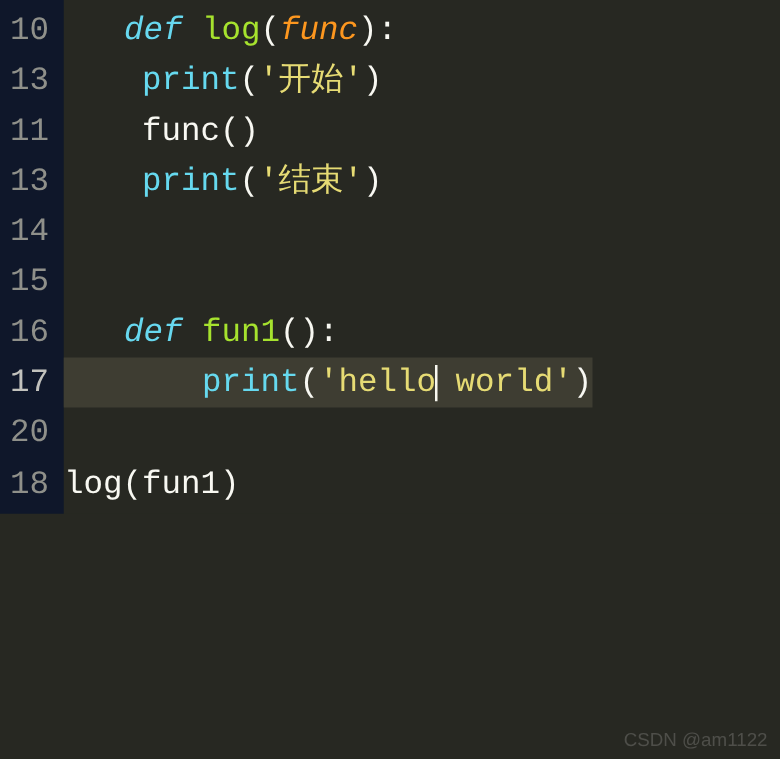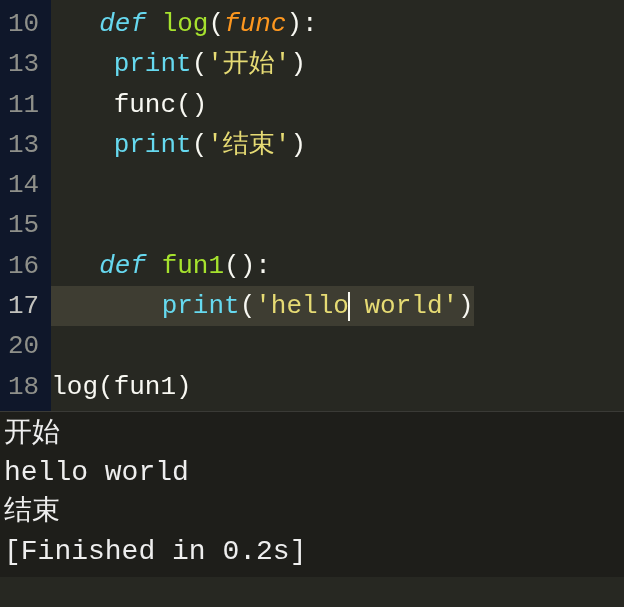--- a/index.html
+++ b/index.html
@@ -85,17 +85,14 @@
         <span class="lineno">13</span>
         <span class="lineno">14</span>
         <span class="lineno">15</span>
         <span class="lineno">16</span>
         <span class="lineno active">17</span>
         <span class="lineno">20</span>
         <span class="lineno">18</span>
       </div>
     <div class="code" id="code"><span class="line"><span class="tok-keyword">def</span><span class="tok-plain"> </span><span class="tok-funcname">log</span><span class="tok-punct">(</span><span class="tok-param">func</span><span class="tok-punct">):</span></span><span class="line"><span class="tok-plain">    </span><span class="tok-call">print</span><span class="tok-punct">(</span><span class="tok-string">'开始'</span><span class="tok-punct">)</span></span><span class="line"><span class="tok-plain">    </span><span class="tok-plain">func</span><span class="tok-punct">()</span></span><span class="line"><span class="tok-plain">    </span><span class="tok-call">print</span><span class="tok-punct">(</span><span class="tok-string">'结束'</span><span class="tok-punct">)</span></span><span class="line"></span><span class="line"></span><span class="line"><span class="tok-keyword">def</span><span class="tok-plain"> </span><span class="tok-funcname">fun1</span><span class="tok-punct">():</span></span><span class="line active"><span class="tok-plain">    </span><span class="tok-call">print</span><span class="tok-punct">(</span><span class="tok-string">'hello</span><span class="cursor"></span><span class="tok-string"> world'</span><span class="tok-punct">)</span></span><span class="line"></span><span class="line"><span class="tok-plain">log</span><span class="tok-punct">(</span><span class="tok-plain">fun1</span><span class="tok-punct">)</span></span></div>
   </div>
-  <div class="console" id="console">开始
-hello world
-结束
-[Finished in 0.2s]</div>
+  <div class="watermark">CSDN @am1122</div>
 </div>
 
 </body></html>

